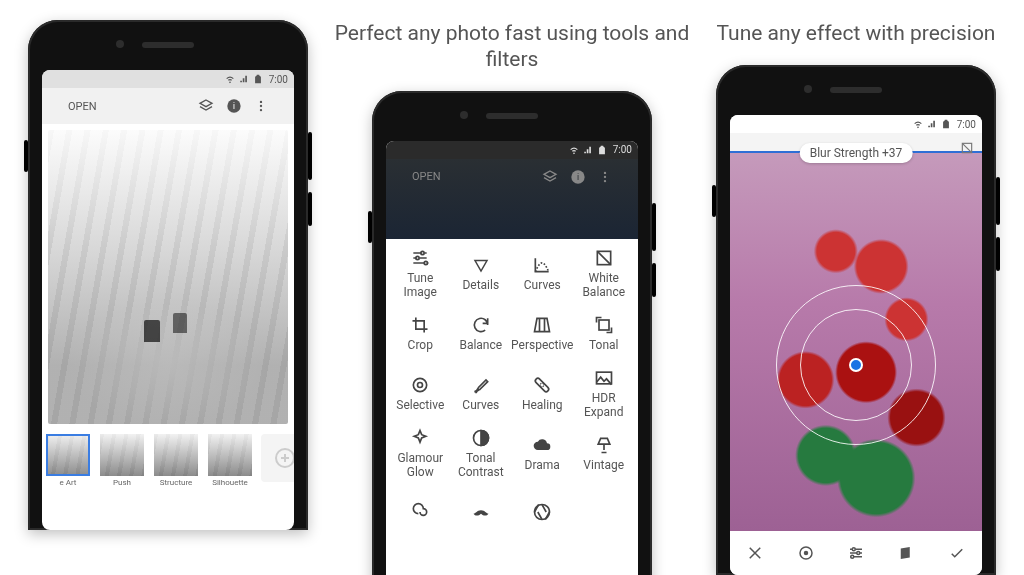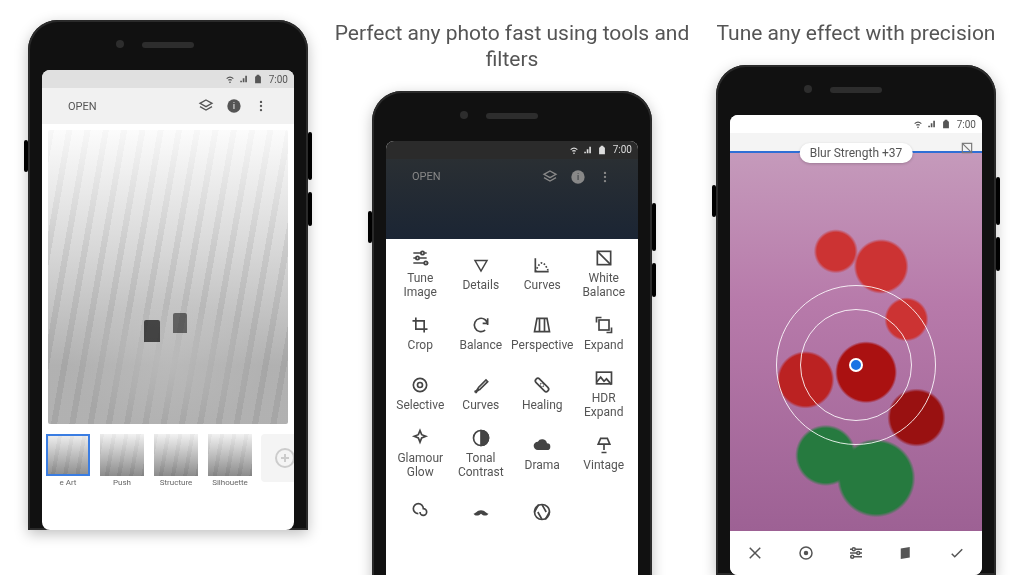--- a/index.html
+++ b/index.html
@@ -349,21 +349,21 @@
               </span>
               <span class="lbl">Perspective</span>
             </div>
           <div class="tool">
               <span class="ic">
                 <svg width="20" height="20" viewBox="0 0 24 24" fill="none" stroke="currentColor" stroke-width="2">
                   <rect x="6" y="6" width="12" height="12"></rect>
                   <path d="M3 9V3h6M21 15v6h-6"></path>
                 </svg>
               </span>
-              <span class="lbl">Expand</span>
+              <span class="lbl">Tonal</span>
             </div>
 
           <div class="tool">
               <span class="ic">
                 <svg width="20" height="20" viewBox="0 0 24 24" fill="none" stroke="currentColor" stroke-width="2">
                   <circle cx="12" cy="12" r="3"></circle>
                   <circle cx="12" cy="12" r="8"></circle>
                 </svg>
               </span>
               <span class="lbl">Selective</span>

